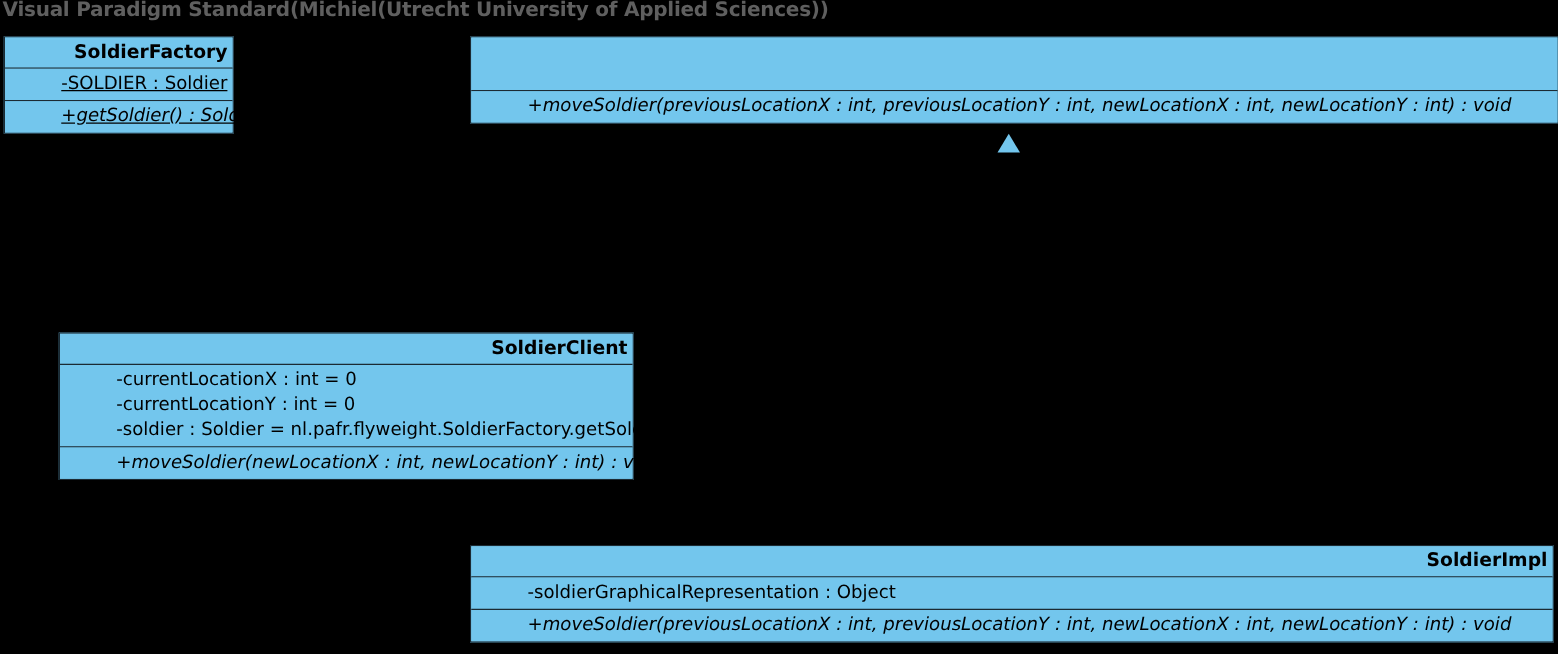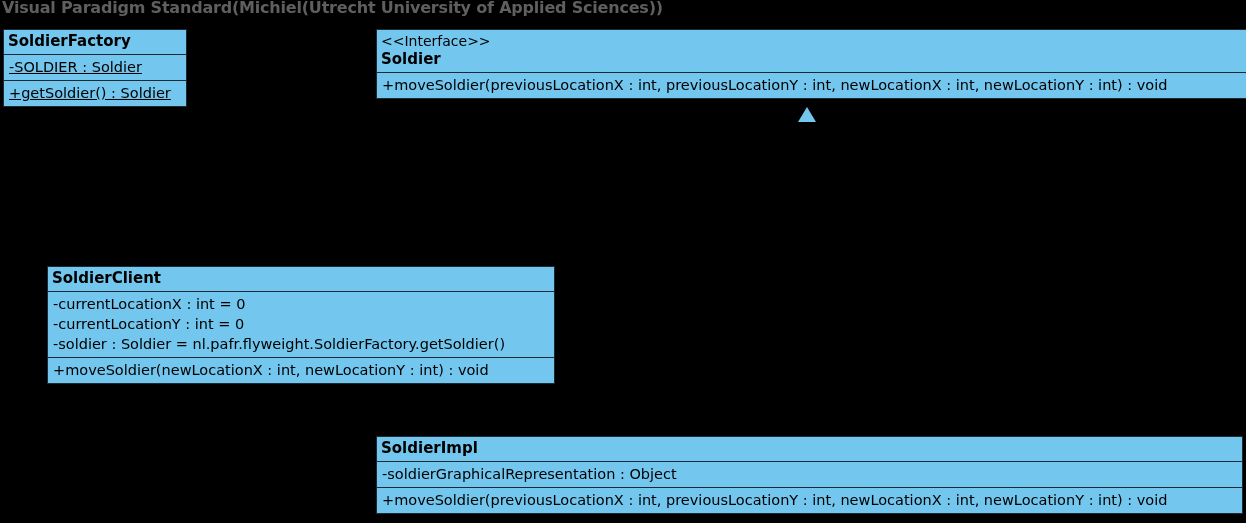--- a/index.html
+++ b/index.html
@@ -33,21 +33,21 @@
   
   .uml-class {
     position: absolute;
     box-sizing: border-box;
     background: #73C6ED;
     border: 1px solid #1b2a33;
     color: #000000;
   }
   .uml-header {
     box-sizing: border-box;
-    text-align: left;
+    text-align: right;
     font-weight: bold;
     font-size: 15px;
     line-height: 19px;
     padding: 2px 4px 3px 4px;
     border-bottom: 1px solid #1b2a33;
     background: #73C6ED;
   }
   .uml-stereotype {
     display: block;
     font-weight: normal;
@@ -55,27 +55,29 @@
     line-height: 18px;
   }
   .uml-compartment {
     box-sizing: border-box;
     border-bottom: 1px solid #1b2a33;
     padding: 2px 0 3px 0;
     background: #73C6ED;
   }
   .uml-compartment:last-child {
     border-bottom: none;
+    font-style: italic;
   }
   .uml-member {
     font-size: 14.5px;
     line-height: 20px;
     padding: 0 5px;
     white-space: nowrap;
     color: #000000;
+    margin-left: 40px;
   }
   .uml-member.static {
     text-decoration: underline;
   }
 
   
   .realization-arrow {
     position: absolute;
     width: 0;
     height: 0;
@@ -104,21 +106,21 @@
     <span class="uml-stereotype">&lt;&lt;Interface&gt;&gt;</span>
     <span>Soldier</span>
   </div>
   <div class="uml-compartment">
     <div class="uml-member">+moveSoldier(previousLocationX : int, previousLocationY : int, newLocationX : int, newLocationY : int) : void</div>
   </div>
 </div>
 
 <div class="realization-arrow" style="left:798px; top:107px;"></div>
 
-<div class="uml-class" style="left:47px; top:266px; width:508px;">
+<div class="uml-class" style="left:47px; top:266px; width:460px;">
   <div class="uml-header">SoldierClient</div>
   <div class="uml-compartment">
     <div class="uml-member">-currentLocationX : int = 0</div>
     <div class="uml-member">-currentLocationY : int = 0</div>
     <div class="uml-member">-soldier : Soldier = nl.pafr.flyweight.SoldierFactory.getSoldier()</div>
   </div>
   <div class="uml-compartment">
     <div class="uml-member">+moveSoldier(newLocationX : int, newLocationY : int) : void</div>
   </div>
 </div>

